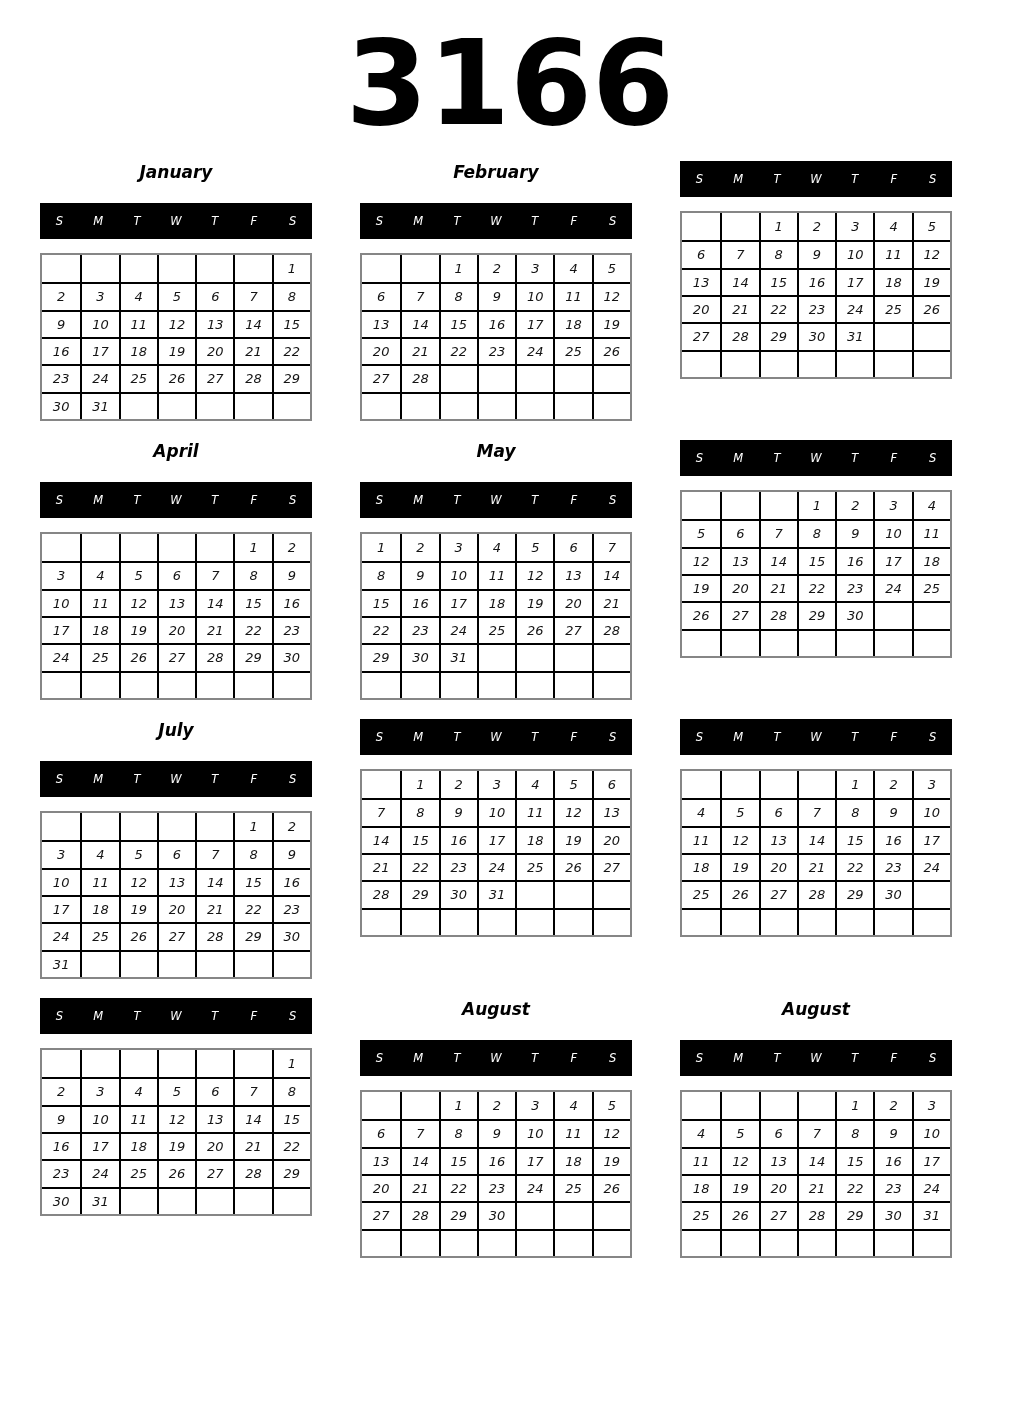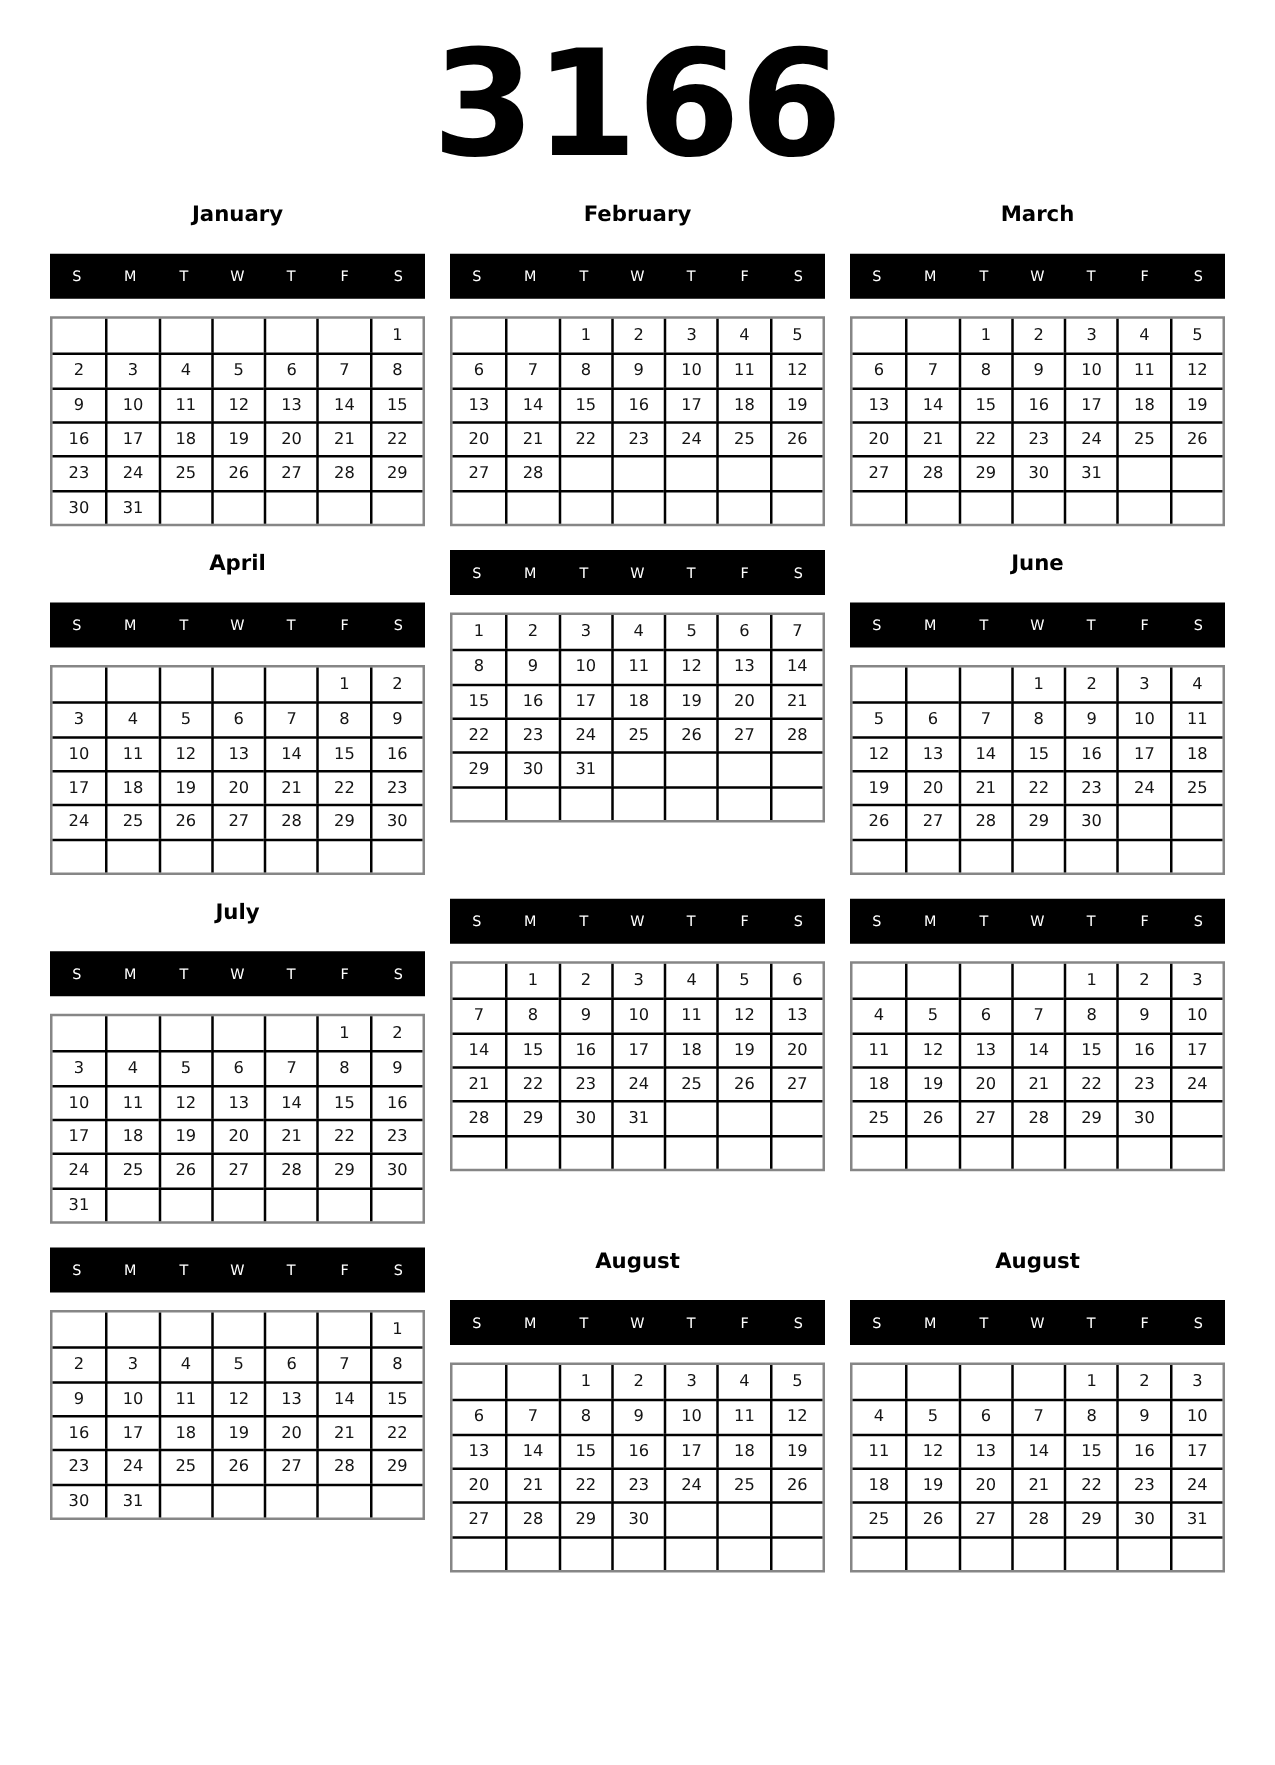--- a/index.html
+++ b/index.html
@@ -20,21 +20,21 @@
     color: #000;
   }
   .months {
     width: 940px;
     margin: 3px auto 0 auto;
     display: grid;
     grid-template-columns: repeat(3, 300px);
     column-gap: 20px;
     row-gap: 19px;
   }
-  .month { width: 300px; }
+  .month { width: 272px; font-style: italic; }
   .month-name {
     margin: 0 0 20px 0;
     font-size: 17px;
     font-weight: bold;
     line-height: 22px;
     text-align: center;
   }
   .dow-bar {
     height: 36px;
     background: #000000;
@@ -181,21 +181,20 @@
         <div class="dcell"></div>
         <div class="dcell"></div>
         <div class="dcell"></div>
         <div class="dcell"></div>
         <div class="dcell"></div>
         <div class="dcell"></div>
       </div>
   </section>
 
   <section class="month">
-    <h2 class="month-name">March</h2>
     <div class="dow-bar">
         <span>S</span>
         <span>M</span>
         <span>T</span>
         <span>W</span>
         <span>T</span>
         <span>F</span>
         <span>S</span>
       </div>
     <div class="dgrid">
@@ -295,20 +294,21 @@
         <div class="dcell"></div>
         <div class="dcell"></div>
         <div class="dcell"></div>
         <div class="dcell"></div>
         <div class="dcell"></div>
         <div class="dcell"></div>
       </div>
   </section>
 
   <section class="month">
+    <h2 class="month-name">May</h2>
     <div class="dow-bar">
         <span>S</span>
         <span>M</span>
         <span>T</span>
         <span>W</span>
         <span>T</span>
         <span>F</span>
         <span>S</span>
       </div>
     <div class="dgrid">
@@ -351,21 +351,20 @@
         <div class="dcell"></div>
         <div class="dcell"></div>
         <div class="dcell"></div>
         <div class="dcell"></div>
         <div class="dcell"></div>
         <div class="dcell"></div>
       </div>
   </section>
 
   <section class="month">
-    <h2 class="month-name">June</h2>
     <div class="dow-bar">
         <span>S</span>
         <span>M</span>
         <span>T</span>
         <span>W</span>
         <span>T</span>
         <span>F</span>
         <span>S</span>
       </div>
     <div class="dgrid">

